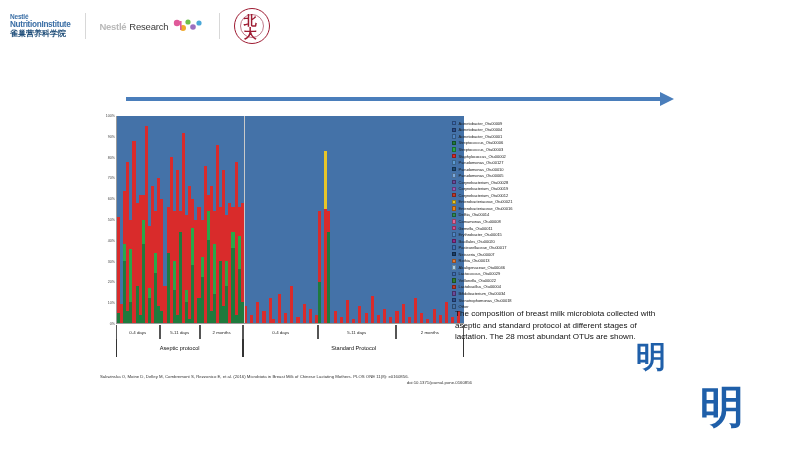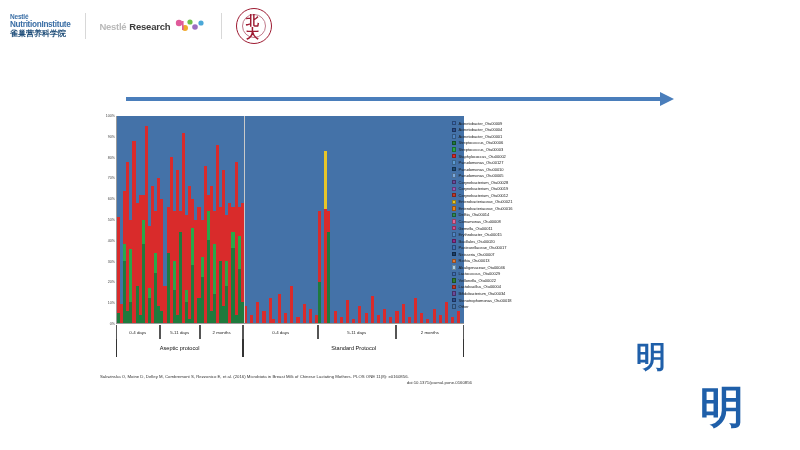--- a/index.html
+++ b/index.html
@@ -13,21 +13,21 @@
 
   
   .logo-bar{position:absolute;left:10px;top:8px;height:36px;display:flex;align-items:center;gap:14px;}
   .nni-logo{display:flex;flex-direction:column;line-height:1.0;}
   .nni-l1{font-size:6.5px;font-weight:bold;color:#3a6ea5;letter-spacing:-0.2px;}
   .nni-l2{font-size:8.2px;font-weight:bold;color:#3a6ea5;letter-spacing:-0.3px;}
   .nni-l3{font-size:8px;font-weight:bold;color:#1f4e79;letter-spacing:0px;margin-top:1px;}
   .sep-line{width:1px;height:26px;background:#d8d8d8;}
   .nr-logo{display:flex;align-items:center;gap:3px;}
   .nr-nestle{font-size:9.5px;color:#b9b9b9;font-weight:bold;letter-spacing:-0.3px;}
-  .nr-research{font-size:9.5px;color:#3c3c3c;font-weight:bold;letter-spacing:-0.2px;}
+  .nr-research{font-size:9.5px;color:#3c3c3c;font-weight:normal;letter-spacing:-0.2px;}
   .nr-mark{position:relative;width:34px;height:16px;}
   .pku-logo{width:34px;height:34px;border-radius:50%;border:1.6px solid #9e1b32;
             position:relative;background:#fff;}
   .pku-logo::before{content:"";position:absolute;left:50%;top:50%;width:22px;height:22px;
             transform:translate(-50%,-50%);border-radius:50%;border:1px solid #c0798a;}
   .pku-inner{position:absolute;left:50%;top:52%;transform:translate(-50%,-50%);
             font-size:13px;color:#9e1b32;font-weight:bold;line-height:1;}
 
   
   .title{
@@ -744,20 +744,21 @@
         <div class="lrow">
           <span class="swatch" style="background: rgb(44, 79, 143);"></span>
           <span class="ltext">Stenotrophomonas_Otu00018</span>
         </div>
         <div class="lrow">
           <span class="swatch" style="background: rgb(68, 114, 168);"></span>
           <span class="ltext">Other</span>
         </div>
       </div>
 
+    <div class="caption">The composition of breast milk microbiota collected with aseptic and standard protocol at different stages of lactation. The 28 most abundant OTUs are shown.</div>
   </div>
 
   <div class="citation">
     <span>Sakwinska O, Moine D, Delley M, Combremont S, Rezzonico E, et al. (2016) Microbiota in Breast Milk of Chinese Lactating Mothers. PLOS ONE 11(8): e0160856.</span>
     <span class="doi">doi:10.1371/journal.pone.0160856</span>
   </div>
 
   <div class="ming-small">
     <span class="ming-txt">明</span>
   </div>

